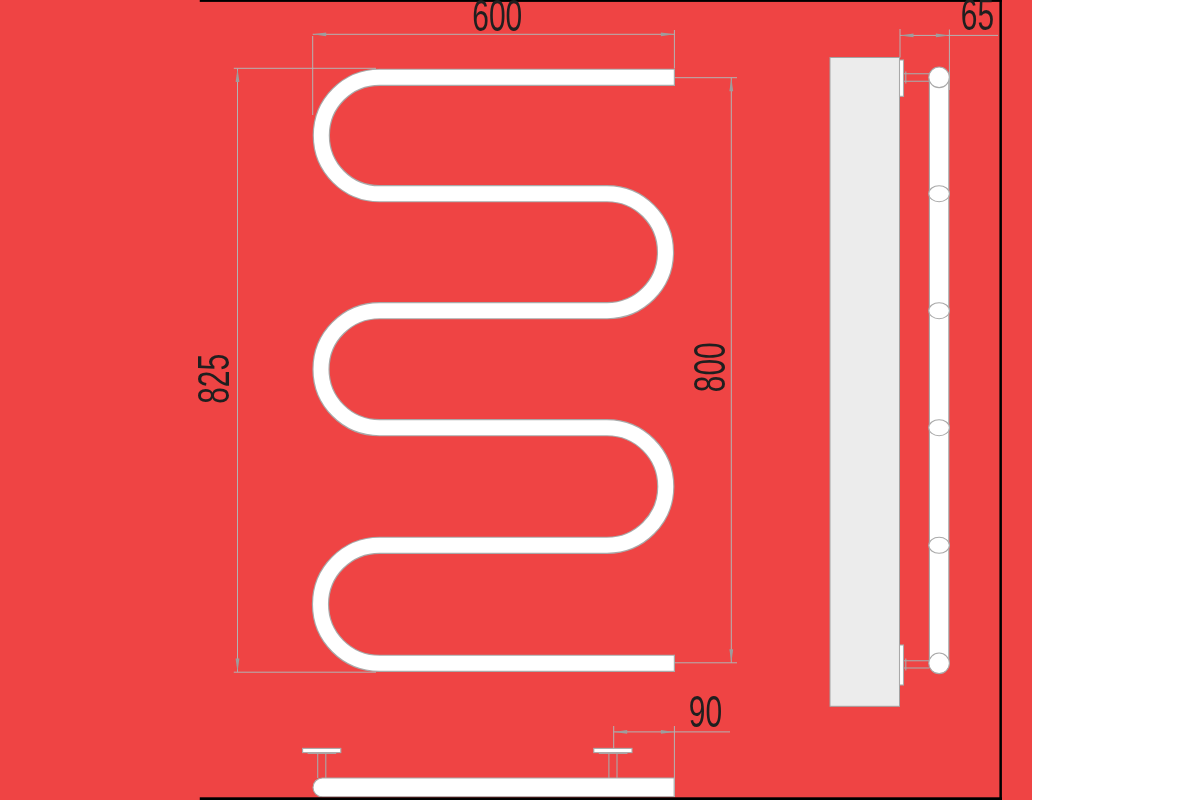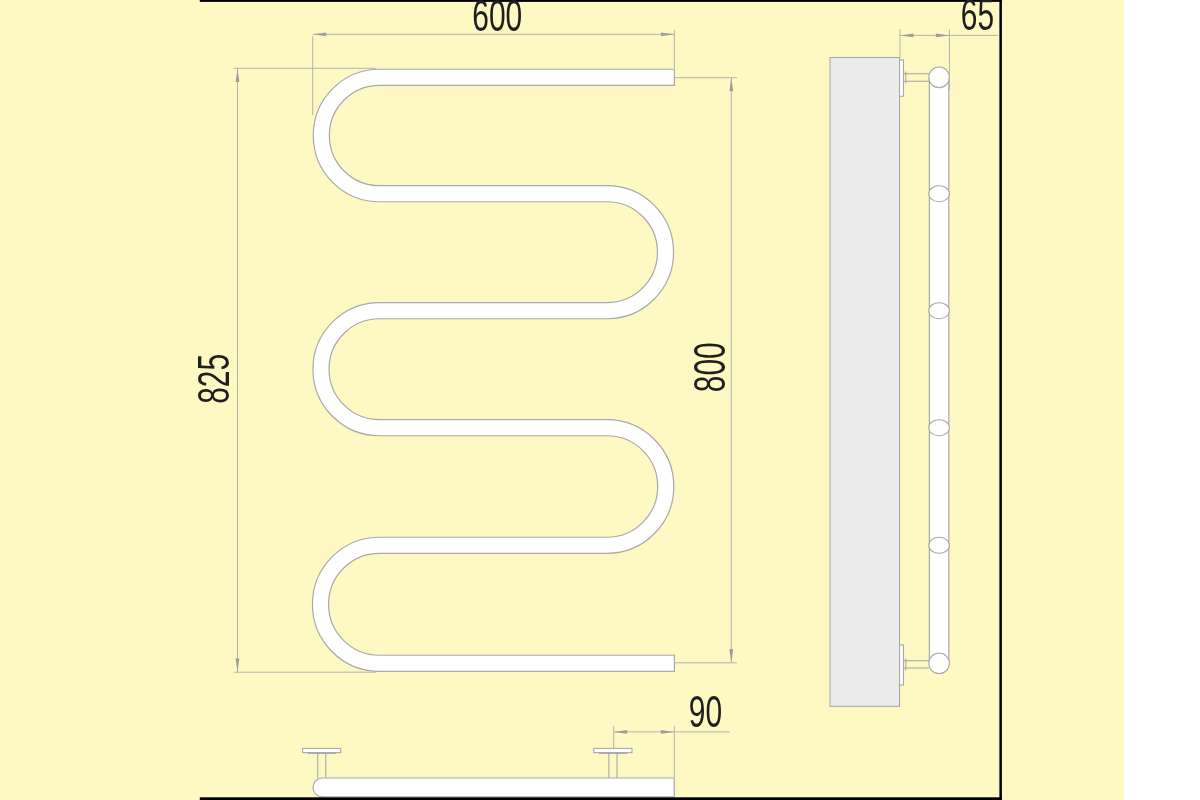--- a/index.html
+++ b/index.html
@@ -1,16 +1,16 @@
 <!DOCTYPE html>
 <html><head>
 <meta charset="utf-8">
 <style>
   html,body{margin:0;padding:0;background:#ffffff;}
-  #stage{position:relative;width:1124px;height:800px;background:#fef9c3;overflow:hidden;}
+  #stage{position:relative;width:1032px;height:800px;background:#ef4444;overflow:hidden;}
   svg{position:absolute;left:0;top:0;}
   text{font-family:"Liberation Sans", sans-serif;fill:#1f1f1f;}
 </style>
 </head>
 <body>
 <div id="stage">
 <svg width="1200" height="800" viewBox="0 0 1200 800">
 
   <path d="M 674.4 77.3 L 379.5 77.3 A 58.2 58.2 0 0 0 379.5 193.7 L 607 193.7 A 58.5 58.5 0 0 1 607 310.7 L 379.5 310.7 A 58.5 58.5 0 0 0 379.5 427.7 L 607 427.7 A 58.8 58.8 0 0 1 607 545.3 L 379.5 545.3 A 59.0 59.0 0 0 0 379.5 663.3 L 674.4 663.3" fill="none" stroke="#a9a9a9" stroke-width="17.3"></path>
   <path d="M 674.4 77.3 L 379.5 77.3 A 58.2 58.2 0 0 0 379.5 193.7 L 607 193.7 A 58.5 58.5 0 0 1 607 310.7 L 379.5 310.7 A 58.5 58.5 0 0 0 379.5 427.7 L 607 427.7 A 58.8 58.8 0 0 1 607 545.3 L 379.5 545.3 A 59.0 59.0 0 0 0 379.5 663.3 L 674.4 663.3" fill="none" stroke="#ffffff" stroke-width="14.9"></path>

